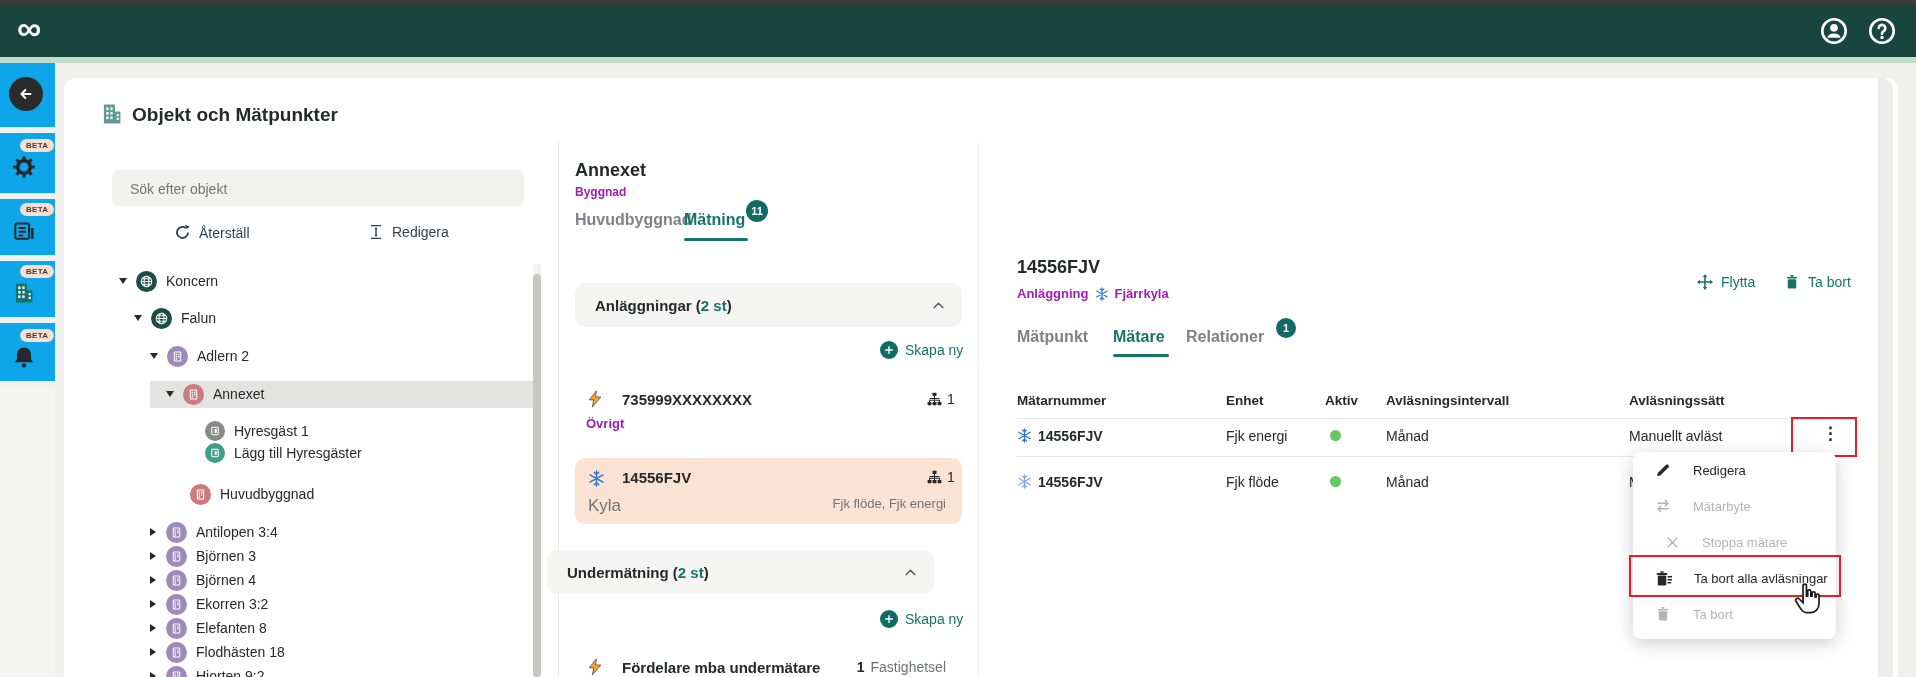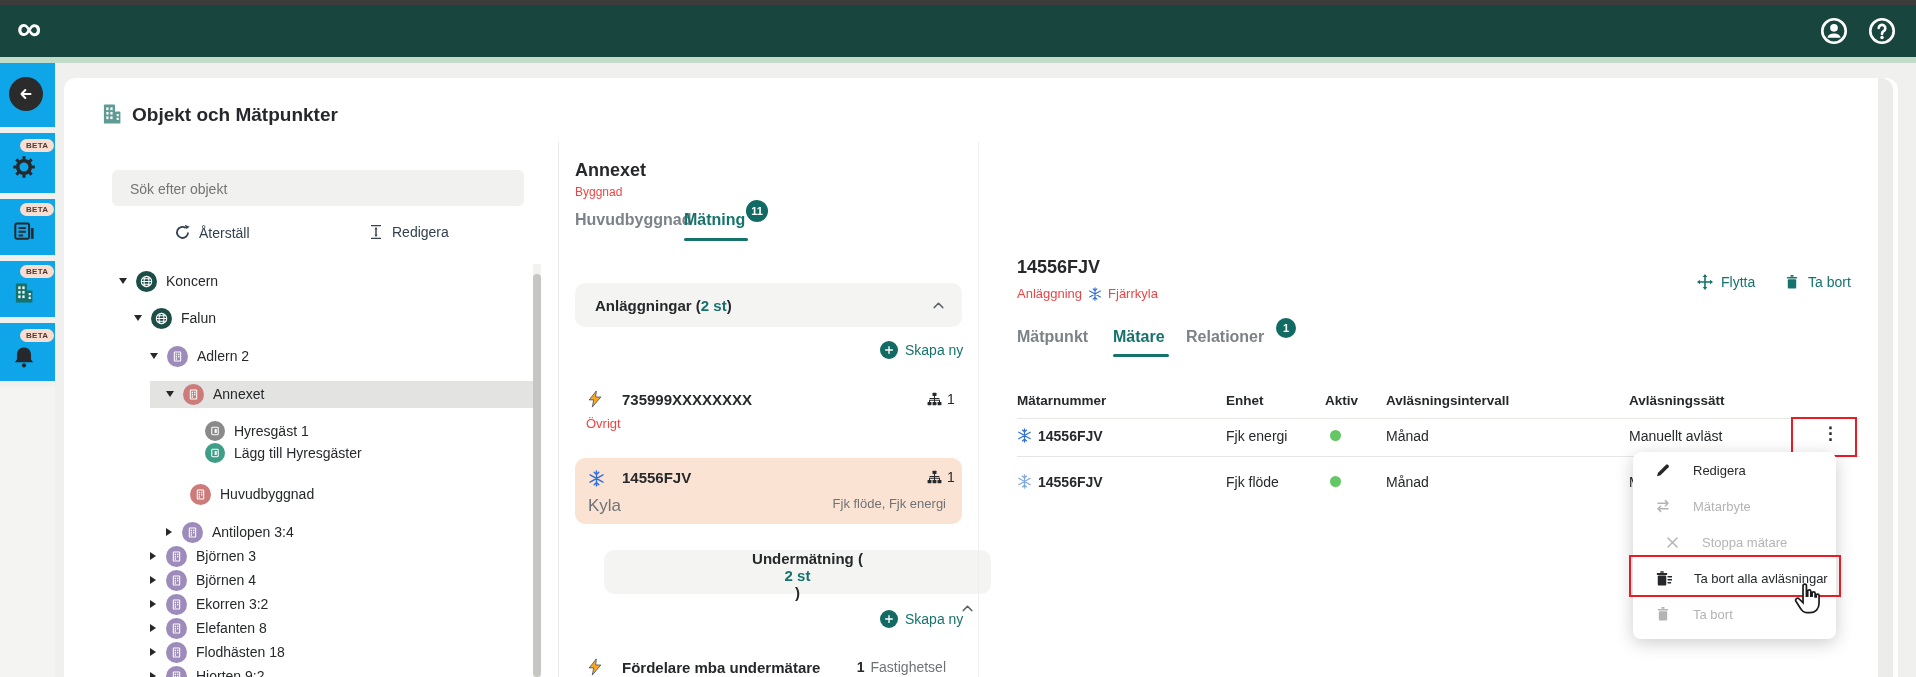--- a/index.html
+++ b/index.html
@@ -11,21 +11,21 @@
   #topbar{left:0;top:5px;width:1916px;height:52px;background:#19453f;}
   #greenstrip{left:0;top:57px;width:1916px;height:6px;background:#c3dcca;}
   .logo{color:#fff;font-size:34px;font-weight:bold;line-height:1;}
   
   .railblock{left:0;width:55px;background:#0ea5e9;}
   .beta{position:absolute;background:#f8ddd0;color:#4a3a33;font-size:8px;font-weight:bold;padding:2px 6px;border-radius:8px;letter-spacing:.3px;}
   
   #card{left:64px;top:78px;width:1834px;height:599px;background:#fff;border-radius:12px 12px 0 0;}
   .vline{width:1px;background:#e9e9e7;}
   
-  .t-dark{color:#26282b;} .t-gray{color:#ef4444;} .t-mid{color:#6f7377;}
+  .t-dark{color:#26282b;} .t-gray{color:#a21caf;font-weight:bold;} .t-mid{color:#6f7377;}
   .accent{color:#15736c;}
   .bold{font-weight:bold;}
   .tab{font-size:16px;font-weight:bold;color:#7c8287;}
   .tab.on{color:#15736c;}
   .badge{background:#116b64;color:#fff;font-weight:bold;border-radius:50%;display:flex;align-items:center;justify-content:center;}
   .underline{background:#15736c;height:3px;border-radius:2px;}
   .ci{border-radius:50%;display:flex;align-items:center;justify-content:center;}
   .tri-d{width:0;height:0;border-left:4.5px solid transparent;border-right:4.5px solid transparent;border-top:6px solid #26282b;}
   .tri-r{width:0;height:0;border-top:4.5px solid transparent;border-bottom:4.5px solid transparent;border-left:6px solid #26282b;}
   .trow{height:26px;display:flex;align-items:center;font-size:14px;color:#26282b;}
@@ -303,21 +303,21 @@
       <span>Lägg till Hyresgäster</span>
     </div>
     <div class="r trow" style="left:126px;top:403px;">
       <span class="ci" style="width:21px;height:21px;background:#cc7b7b;color:#fff;margin-right:9px;">
           <svg width="15" height="15" viewBox="0 0 16 16">
             <use href="#i-bldg-sm"></use>
           </svg>
         </span>
       <span>Huvudbyggnad</span>
     </div>
-    <div class="r trow" style="left:102px;top:441px;">
+    <div class="r trow" style="left:86px;top:441px;">
       <span class="tri-r" style="margin-right:10px;"></span>
       <span class="ci" style="width:21px;height:21px;background:#9c8bbb;color:#fff;margin-right:9px;">
           <svg width="15" height="15" viewBox="0 0 16 16">
             <use href="#i-bldg-sm"></use>
           </svg>
         </span>
       <span>Antilopen 3:4</span>
     </div>
     <div class="r trow" style="left:86px;top:465px;">
       <span class="tri-r" style="margin-right:10px;"></span>
@@ -436,21 +436,21 @@
             <svg width="15" height="15" viewBox="0 0 16 16" style="color:#26282b;">
               <use href="#i-sitemap"></use>
             </svg>
           </span>
           <span>1</span>
         </span>
       <span class="r t-mid" style="left:13px;top:38px;font-size:17px;">Kyla</span>
       <span class="r t-mid" style="right:16px;top:38px;font-size:13px;">Fjk flöde, Fjk energi</span>
     </div>
 
-    <div class="r sechdr" style="left:540px;top:472px;width:387px;height:44px;flex-direction:column;">
+    <div class="r sechdr" style="left:483px;top:472px;width:387px;height:44px;">
       <span class="t-dark bold" style="margin-left:20px;">Undermätning (</span>
         <span class="accent bold">2 st</span>
         <span class="t-dark bold">)</span>
       <span style="margin-left:auto;margin-right:16px;color:#5a5f63;">
           <svg width="15" height="15" viewBox="0 0 16 16">
             <use href="#i-chevup"></use>
           </svg>
         </span>
     </div>
     <div class="r flex" style="left:816px;top:532px;gap:7px;">

